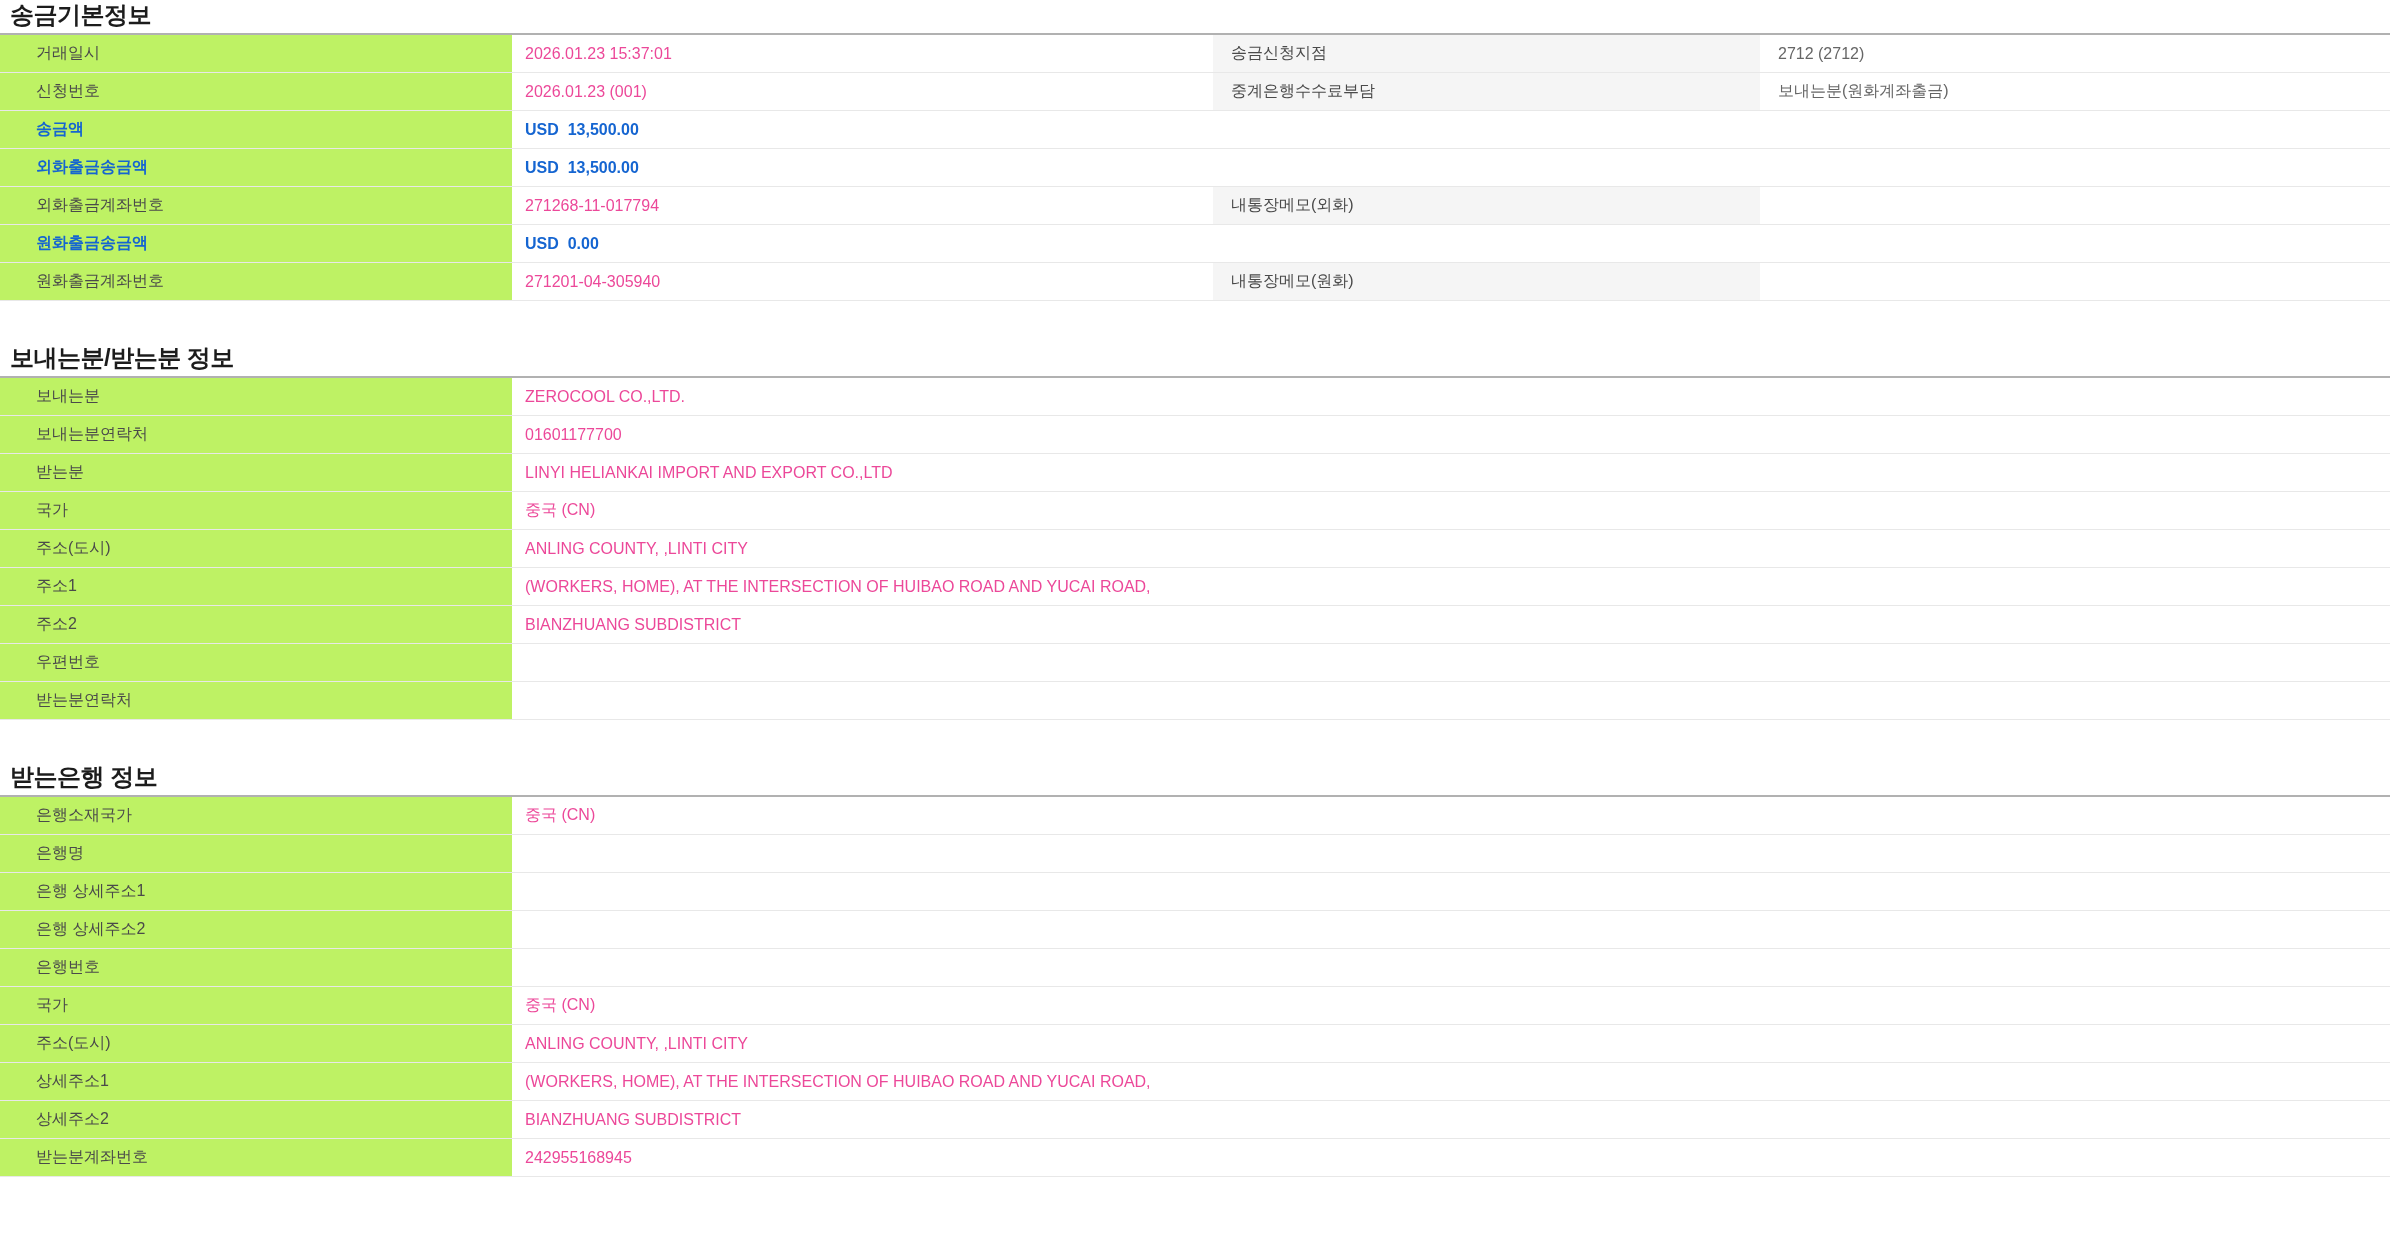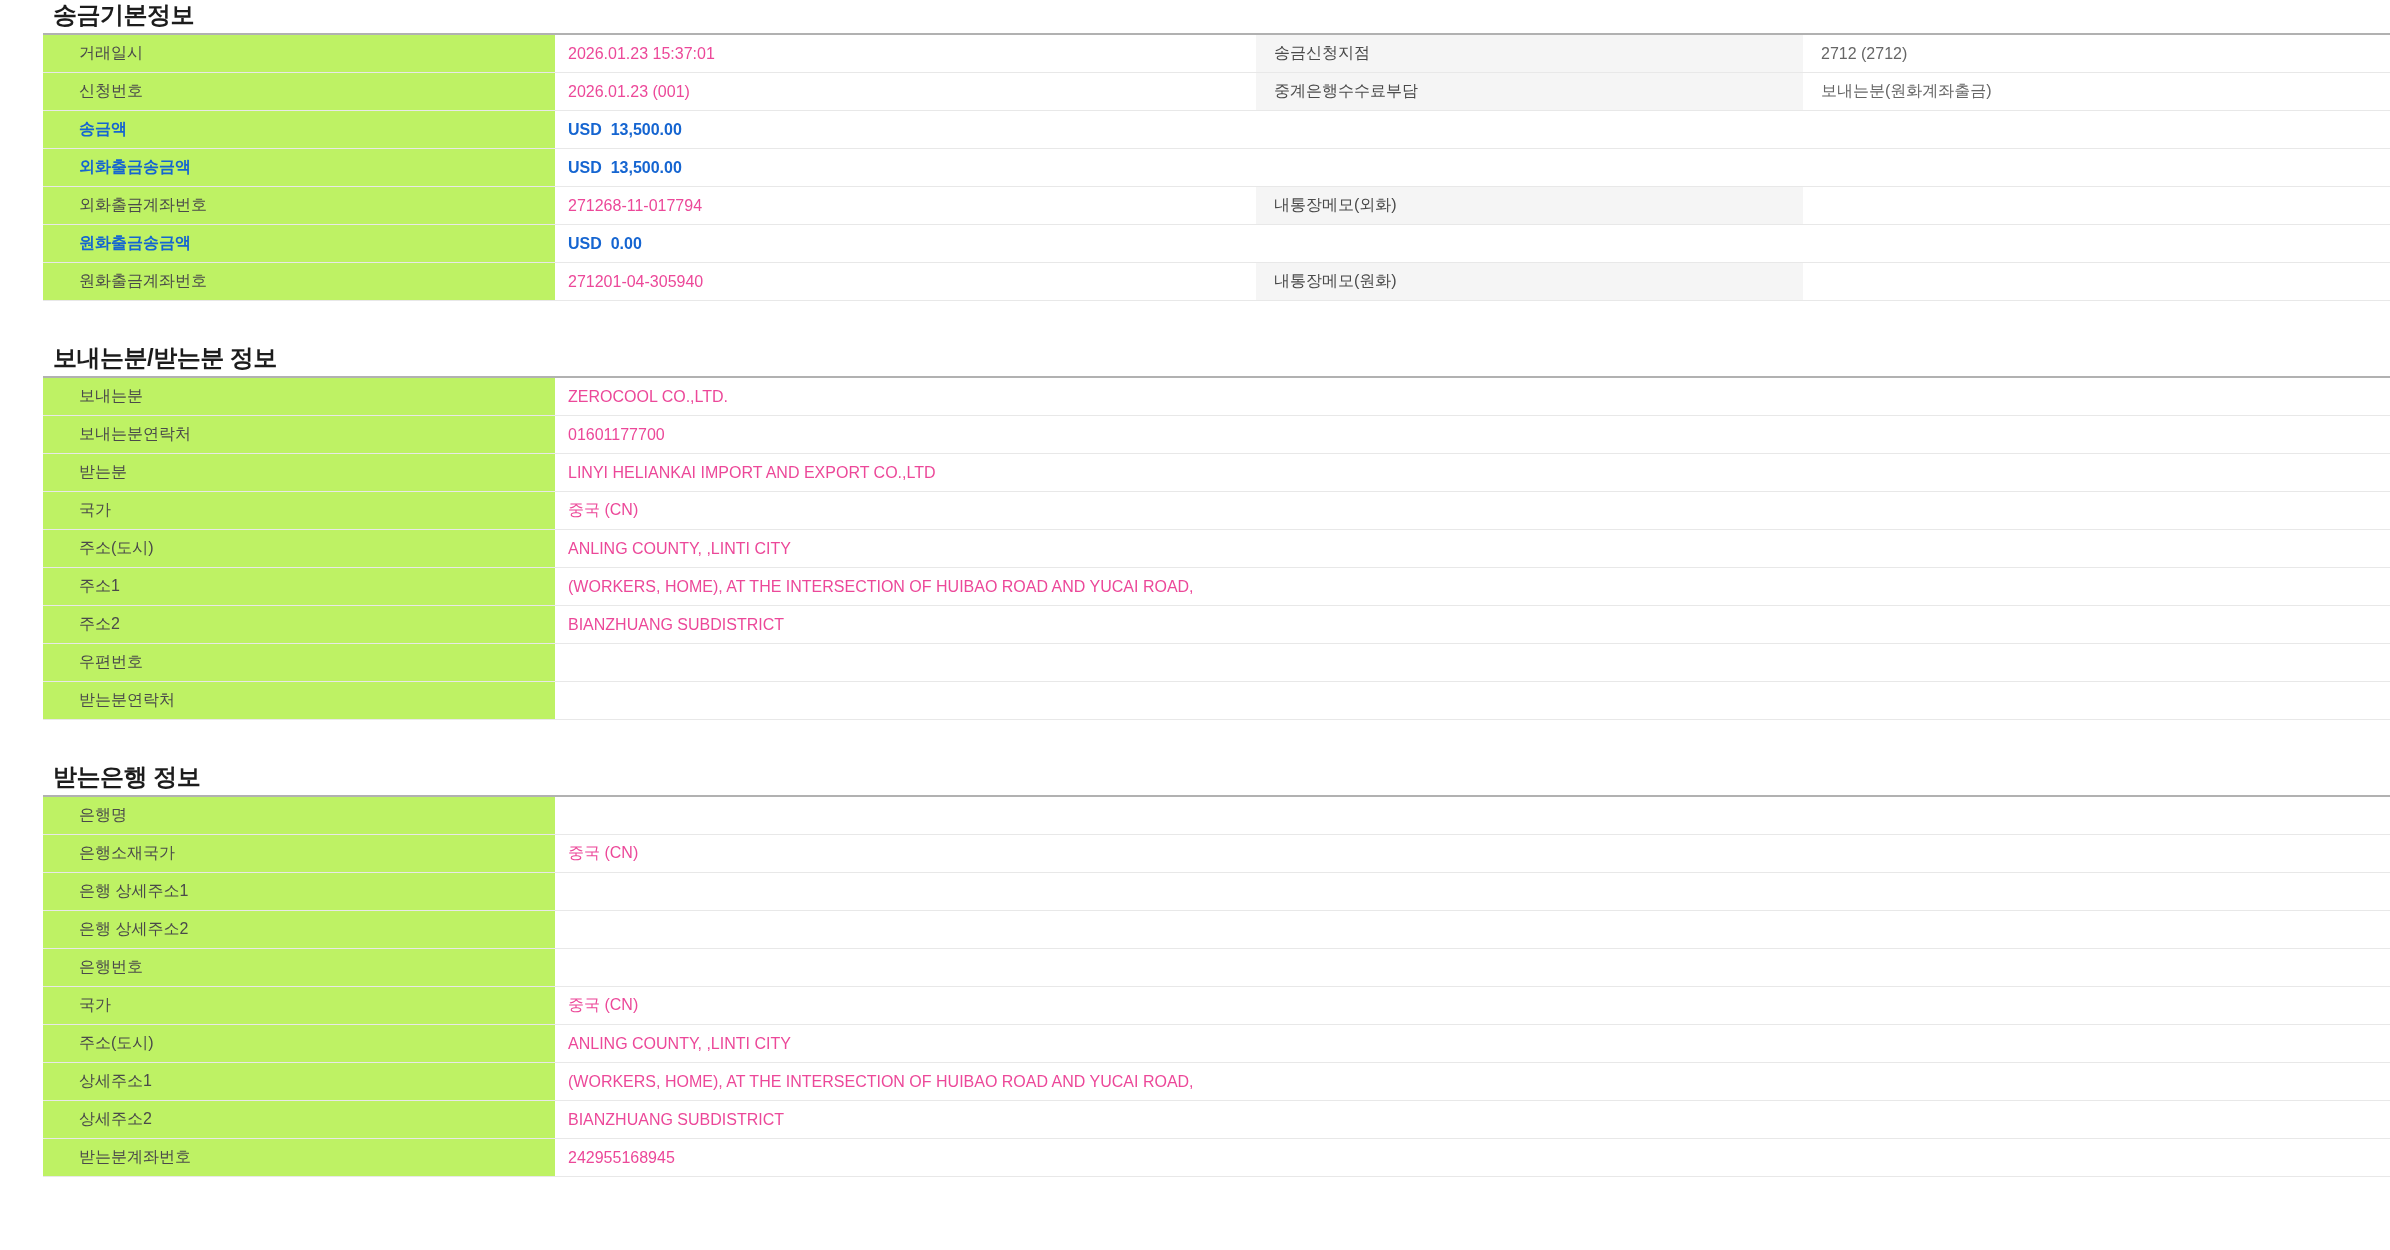--- a/index.html
+++ b/index.html
@@ -1,21 +1,21 @@
 <!DOCTYPE html>
 <html style="--accent: #1565d1;"><head>
 <meta charset="utf-8">
 <style>
   html, body { margin: 0; padding: 0; background: #ffffff; }
   body {
     width: 2390px; height: 1250px; overflow: hidden;
     font-family: "Liberation Sans", "DejaVu Sans", sans-serif;
     -webkit-font-smoothing: antialiased;
   }
-  .page { padding-top: 2px; padding-left: 43px; }
+  .page { padding-top: 2px; }
   h2.section-title {
     font-size: 24px; line-height: 26px; font-weight: bold;
     color: #1c1c1c; letter-spacing: -0.5px;
     margin: 44px 0 5px 10px;
   }
   .page section:first-child h2.section-title { margin-top: 0; }
   table.info-table {
     width: 2390px; border-collapse: collapse; table-layout: fixed;
     border-top: 2px solid #b1b1b1;
   }
@@ -135,26 +135,26 @@
 
   <section>
     <h2 class="section-title">받는은행 정보</h2>
     <table class="info-table">
       <colgroup>
         <col style="width:512px">
           <col style="width:1878px">
       </colgroup>
       <tbody>
           <tr>
+            <td class="cell label">은행소재국가</td>
+            <td class="cell value">중국 (CN)</td>
+          </tr>
+          <tr>
             <td class="cell label">은행명</td>
             <td class="cell value"></td>
-          </tr>
-          <tr>
-            <td class="cell label">은행소재국가</td>
-            <td class="cell value">중국 (CN)</td>
           </tr>
           <tr>
             <td class="cell label">은행 상세주소1</td>
             <td class="cell value"></td>
           </tr>
           <tr>
             <td class="cell label">은행 상세주소2</td>
             <td class="cell value"></td>
           </tr>
           <tr>

